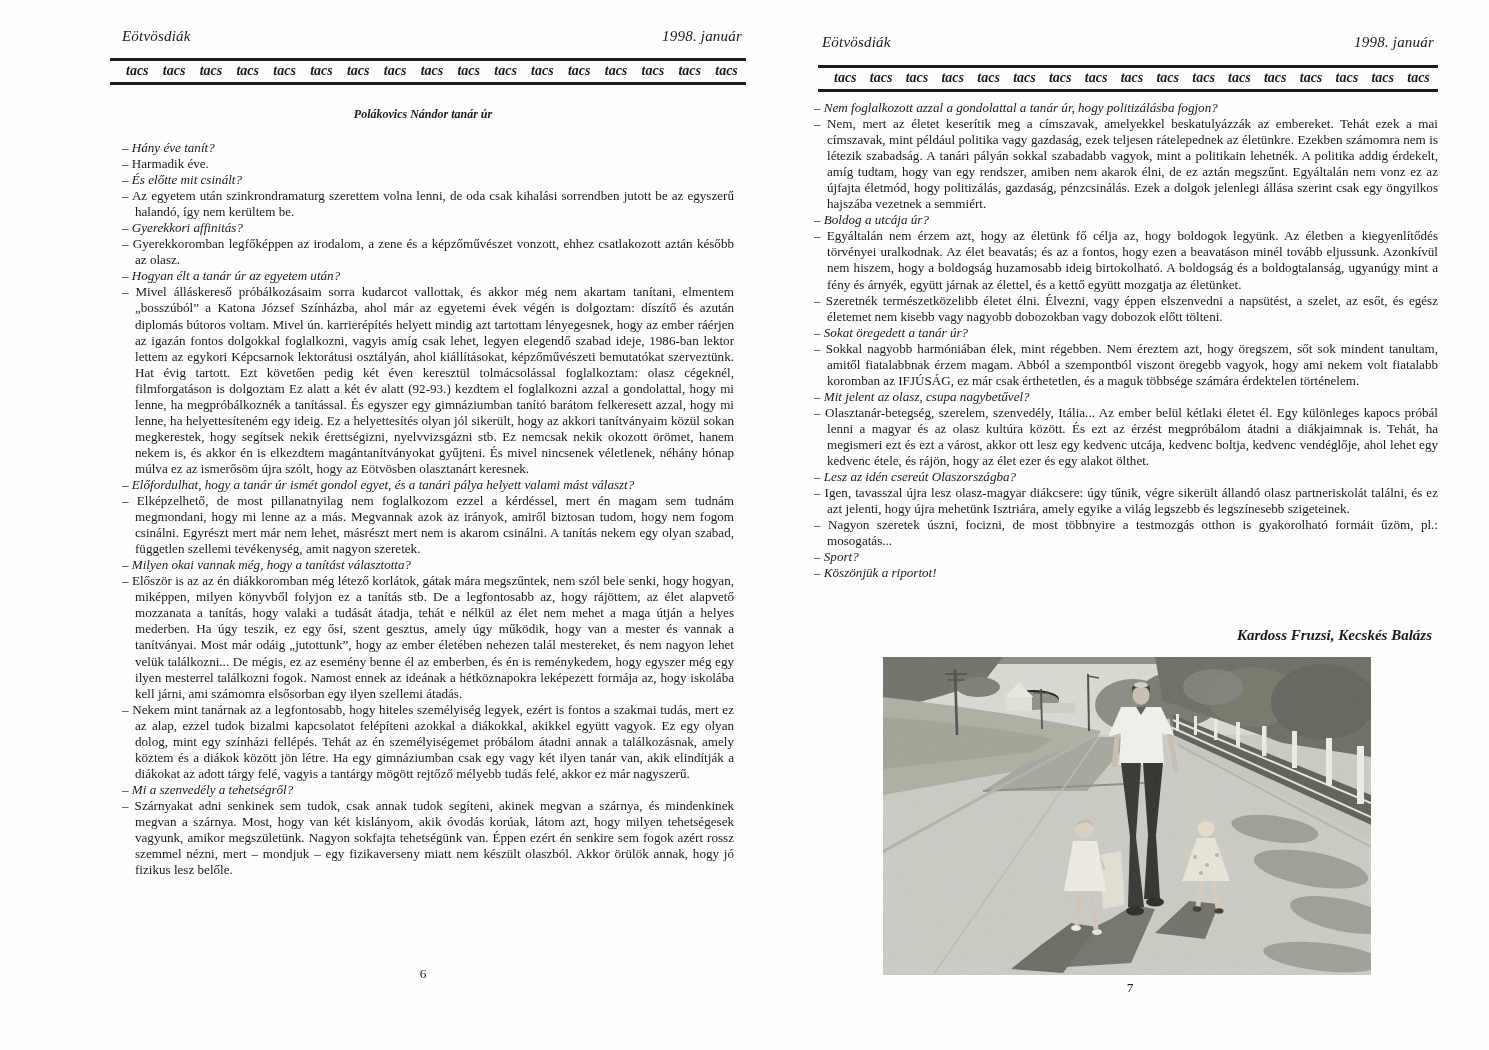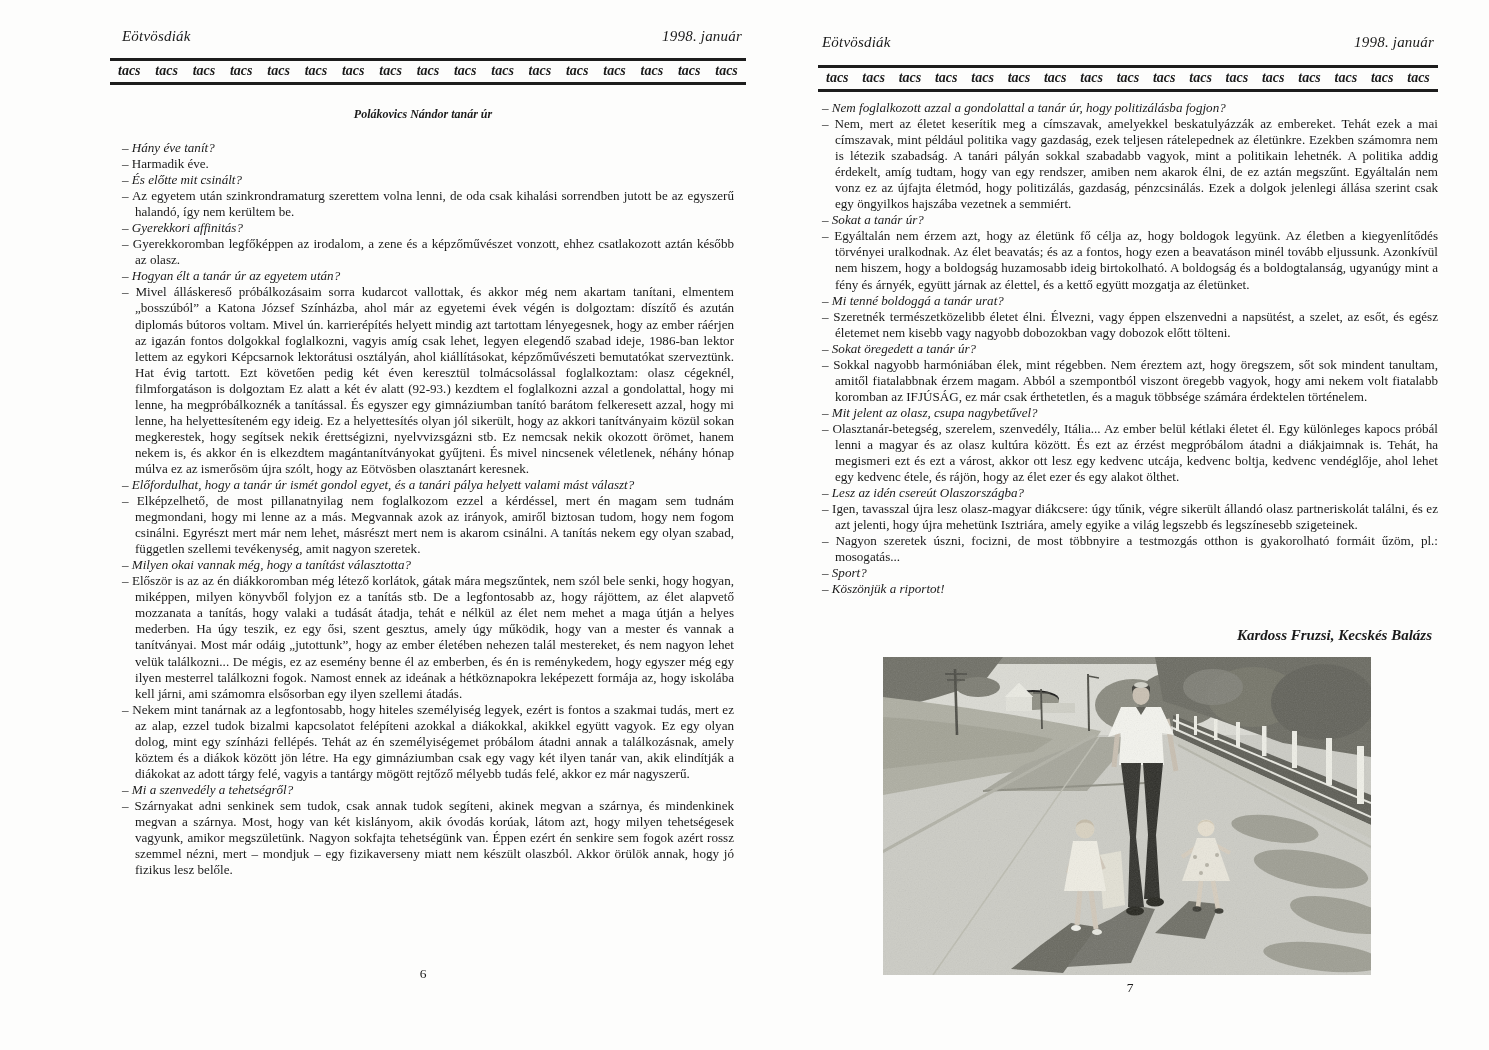--- a/index.html
+++ b/index.html
@@ -16,29 +16,29 @@
   .mast{position:absolute;display:flex;justify-content:space-between;
         font-style:italic;font-size:15px;letter-spacing:.2px;}
   .page-left  .mast{top:28px;left:26px;right:8px;}
   .page-right .mast{top:34px;left:16px;right:20px;}
 
   .band{position:absolute;display:flex;justify-content:space-between;
         border-top:3px solid #1d1d1d;border-bottom:3px solid #1d1d1d;
         padding:2px 8px 3px;font-weight:700;font-style:italic;font-size:14px;}
   .page-left  .band{top:58px;left:14px;right:4px;}
   .page-right .band{top:65px;left:12px;right:16px;}
-  .band span{white-space:nowrap;}
+  .band span{white-space:nowrap;margin-left:8px;}
 
   .title{position:absolute;left:0;right:0;text-align:center;
          font-weight:700;font-style:italic;font-size:12px;}
   .page-left .title{top:99px;}
 
   .qa{position:absolute;}
   .page-left  .qa{top:140px;left:26px;right:16px;}
-  .page-right .qa{top:100px;left:16px;right:16px;}
+  .page-right .qa{top:100px;left:8px;right:16px;}
   .line{margin:0;font-size:13.1px;line-height:16.05px;text-align:justify;
         padding-left:13px;text-indent:-13px;}
   .line.question{font-style:italic;}
 
   .byline{position:absolute;top:627px;right:22px;
           font-weight:700;font-style:italic;font-size:15px;text-align:right;}
 
   .pageno{position:absolute;left:0;right:0;text-align:center;font-size:13.5px;}
   .page-left  .pageno{top:966px;}
   .page-right .pageno{top:980px;}
@@ -115,23 +115,22 @@
       <span>tacs</span>
       <span>tacs</span>
       <span>tacs</span>
       <span>tacs</span>
       <span>tacs</span>
       <span>tacs</span>
     </div>
   <div class="qa">
       <p class="line question">– Nem foglalkozott azzal a gondolattal a tanár úr, hogy politizálásba fogjon?</p>
       <p class="line answer">– Nem, mert az életet keserítik meg a címszavak, amelyekkel beskatulyázzák az embereket. Tehát ezek a mai címszavak, mint például politika vagy gazdaság, ezek teljesen rátelepednek az életünkre. Ezekben számomra nem is létezik szabadság. A tanári pályán sokkal szabadabb vagyok, mint a politikain lehetnék. A politika addig érdekelt, amíg tudtam, hogy van egy rendszer, amiben nem akarok élni, de ez aztán megszűnt. Egyáltalán nem vonz ez az újfajta életmód, hogy politizálás, gazdaság, pénzcsinálás. Ezek a dolgok jelenlegi állása szerint csak egy öngyilkos hajszába vezetnek a semmiért.</p>
-      <p class="line question">– Sokat a tanár úr?</p>
+      <p class="line question">– Boldog a utcája úr?</p>
       <p class="line answer">– Egyáltalán nem érzem azt, hogy az életünk fő célja az, hogy boldogok legyünk. Az életben a kiegyenlítődés törvényei uralkodnak. Az élet beavatás; és az a fontos, hogy ezen a beavatáson minél tovább eljussunk. Azonkívül nem hiszem, hogy a boldogság huzamosabb ideig birtokolható. A boldogság és a boldogtalanság, ugyanúgy mint a fény és árnyék, együtt járnak az élettel, és a kettő együtt mozgatja az életünket.</p>
-      <p class="line question">– Mi tenné boldoggá a tanár urat?</p>
       <p class="line answer">– Szeretnék természetközelibb életet élni. Élvezni, vagy éppen elszenvedni a napsütést, a szelet, az esőt, és egész életemet nem kisebb vagy nagyobb dobozokban vagy dobozok előtt tölteni.</p>
       <p class="line question">– Sokat öregedett a tanár úr?</p>
       <p class="line answer">– Sokkal nagyobb harmóniában élek, mint régebben. Nem éreztem azt, hogy öregszem, sőt sok mindent tanultam, amitől fiatalabbnak érzem magam. Abból a szempontból viszont öregebb vagyok, hogy ami nekem volt fiatalabb koromban az IFJÚSÁG, ez már csak érthetetlen, és a maguk többsége számára érdektelen történelem.</p>
       <p class="line question">– Mit jelent az olasz, csupa nagybetűvel?</p>
       <p class="line answer">– Olasztanár-betegség, szerelem, szenvedély, Itália... Az ember belül kétlaki életet él. Egy különleges kapocs próbál lenni a magyar és az olasz kultúra között. És ezt az érzést megpróbálom átadni a diákjaimnak is. Tehát, ha megismeri ezt és ezt a várost, akkor ott lesz egy kedvenc utcája, kedvenc boltja, kedvenc vendéglője, ahol lehet egy kedvenc étele, és rájön, hogy az élet ezer és egy alakot ölthet.</p>
       <p class="line question">– Lesz az idén csereút Olaszországba?</p>
       <p class="line answer">– Igen, tavasszal újra lesz olasz-magyar diákcsere: úgy tűnik, végre sikerült állandó olasz partneriskolát találni, és ez azt jelenti, hogy újra mehetünk Isztriára, amely egyike a világ legszebb és legszínesebb szigeteinek.</p>
       <p class="line answer">– Nagyon szeretek úszni, focizni, de most többnyire a testmozgás otthon is gyakorolható formáit űzöm, pl.: mosogatás...</p>
       <p class="line question">– Sport?</p>
       <p class="line question">– Köszönjük a riportot!</p>

